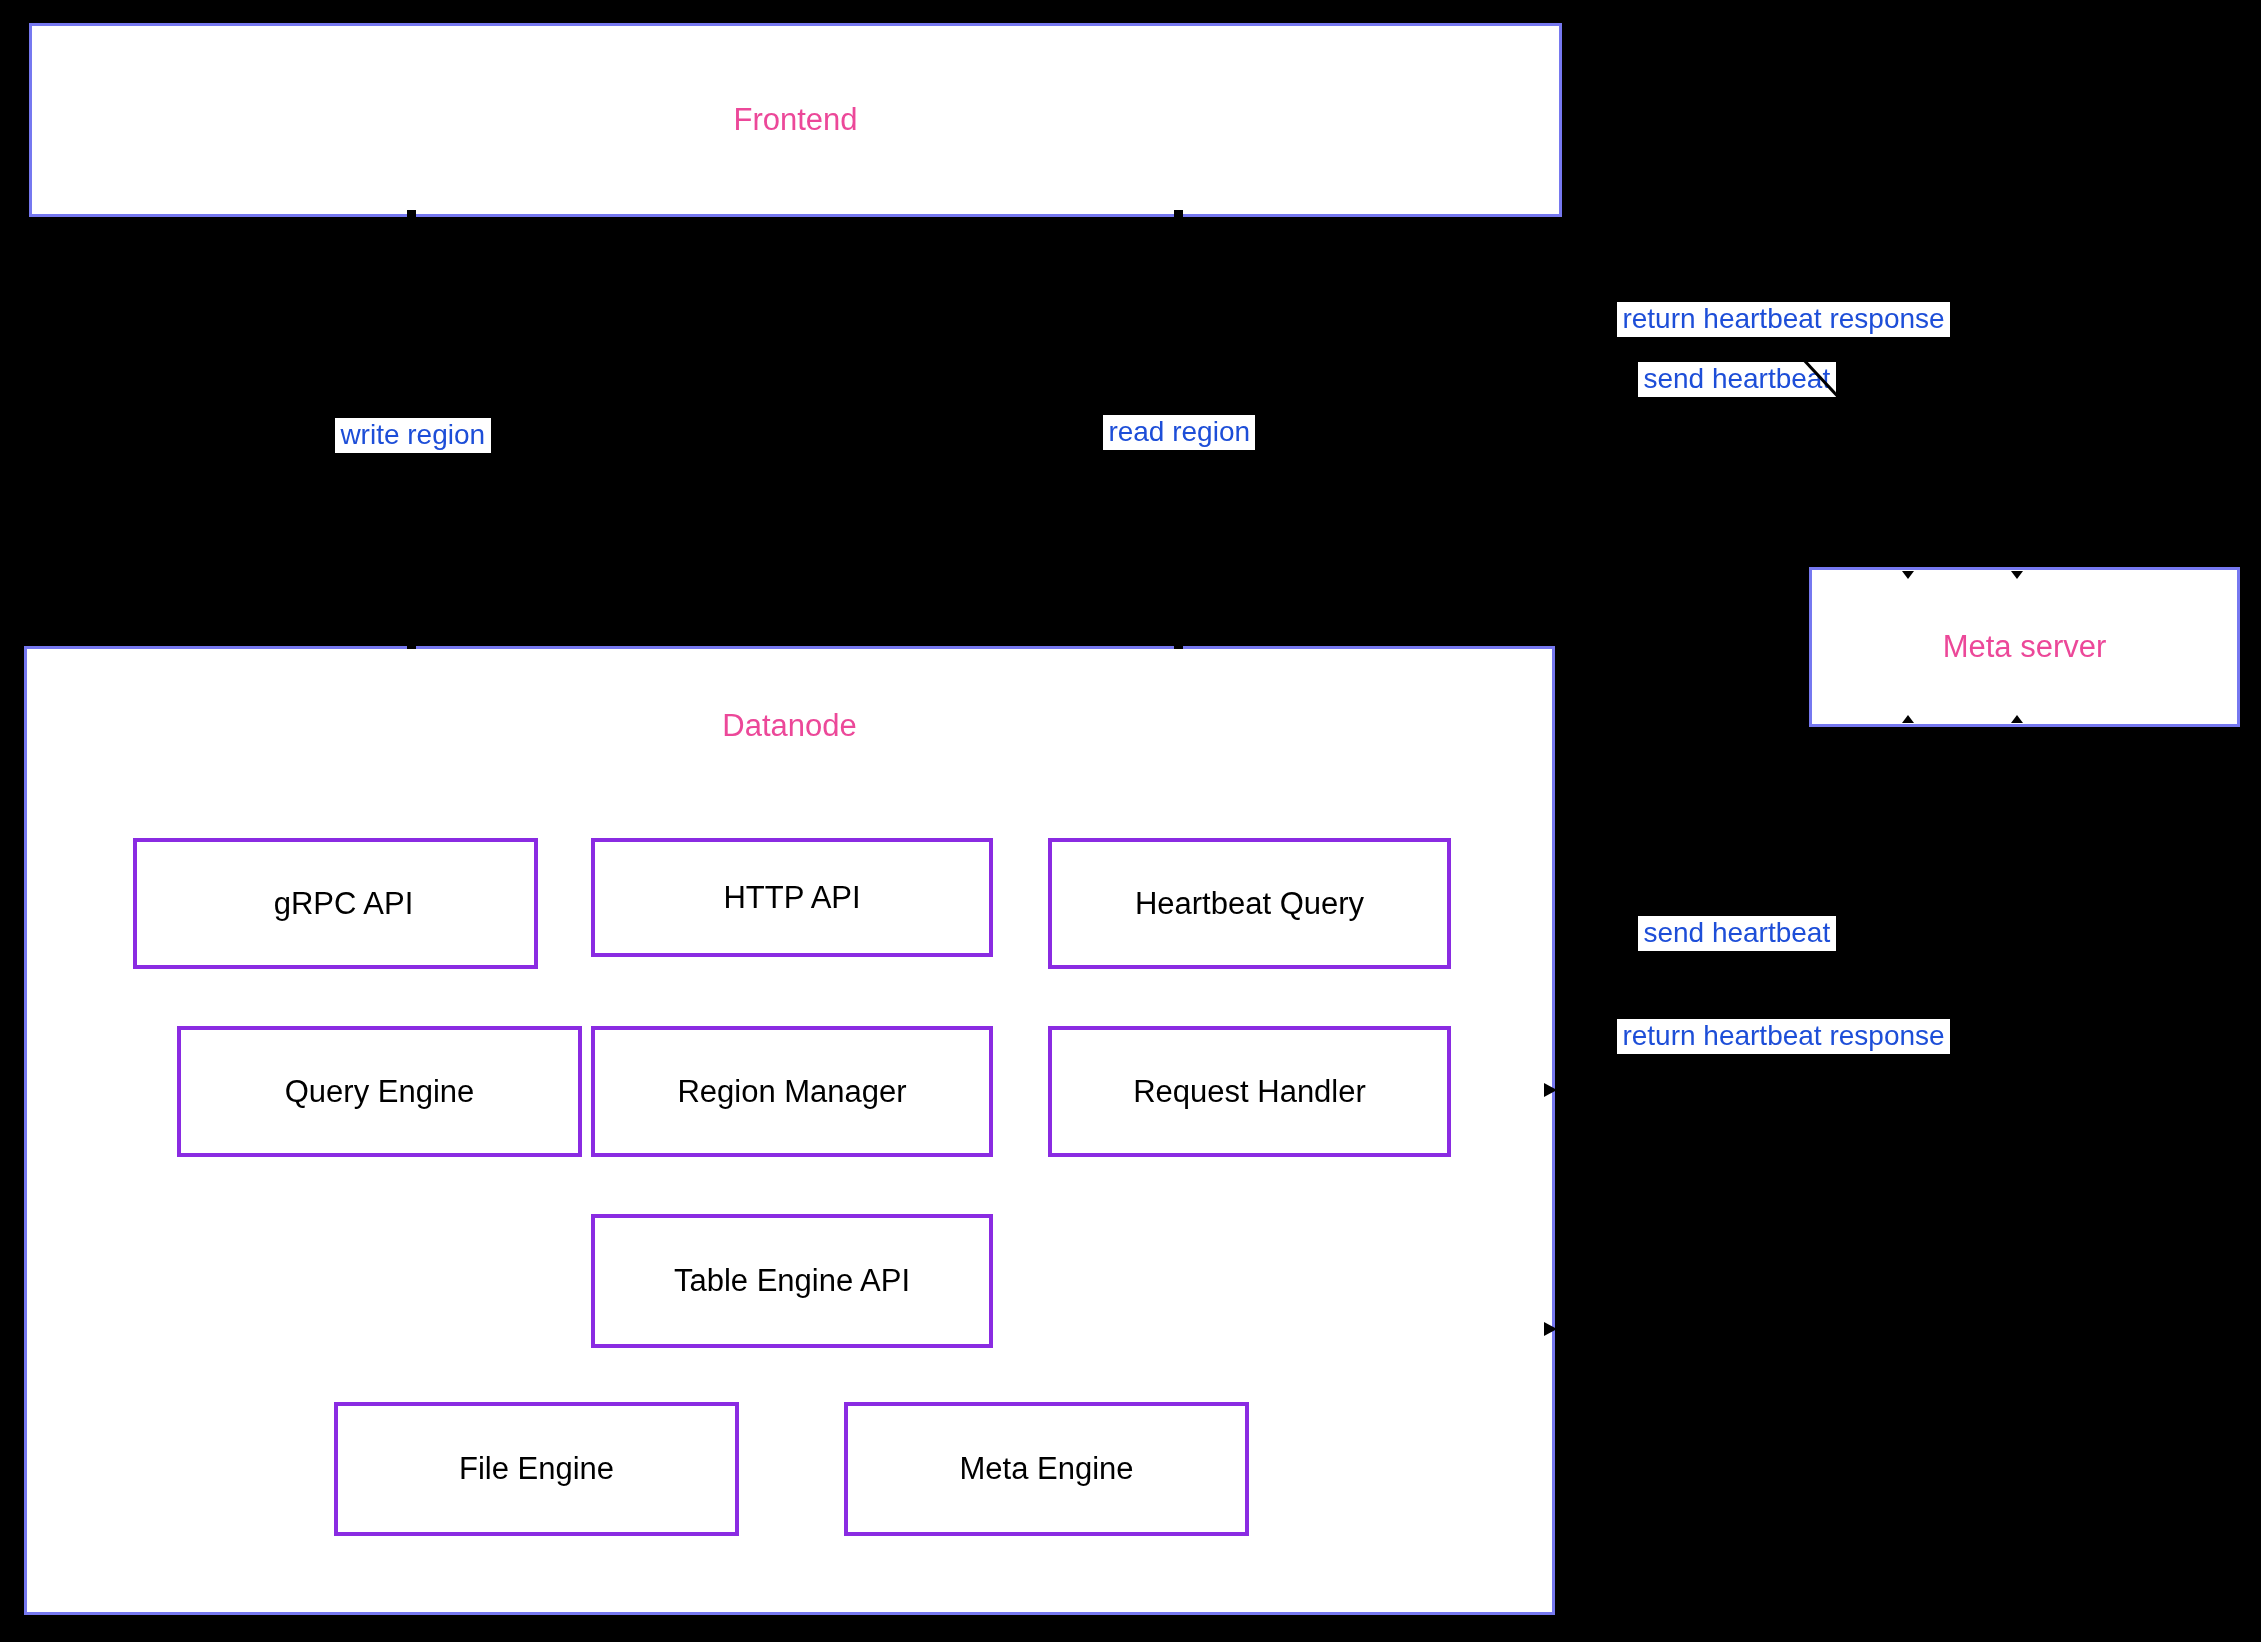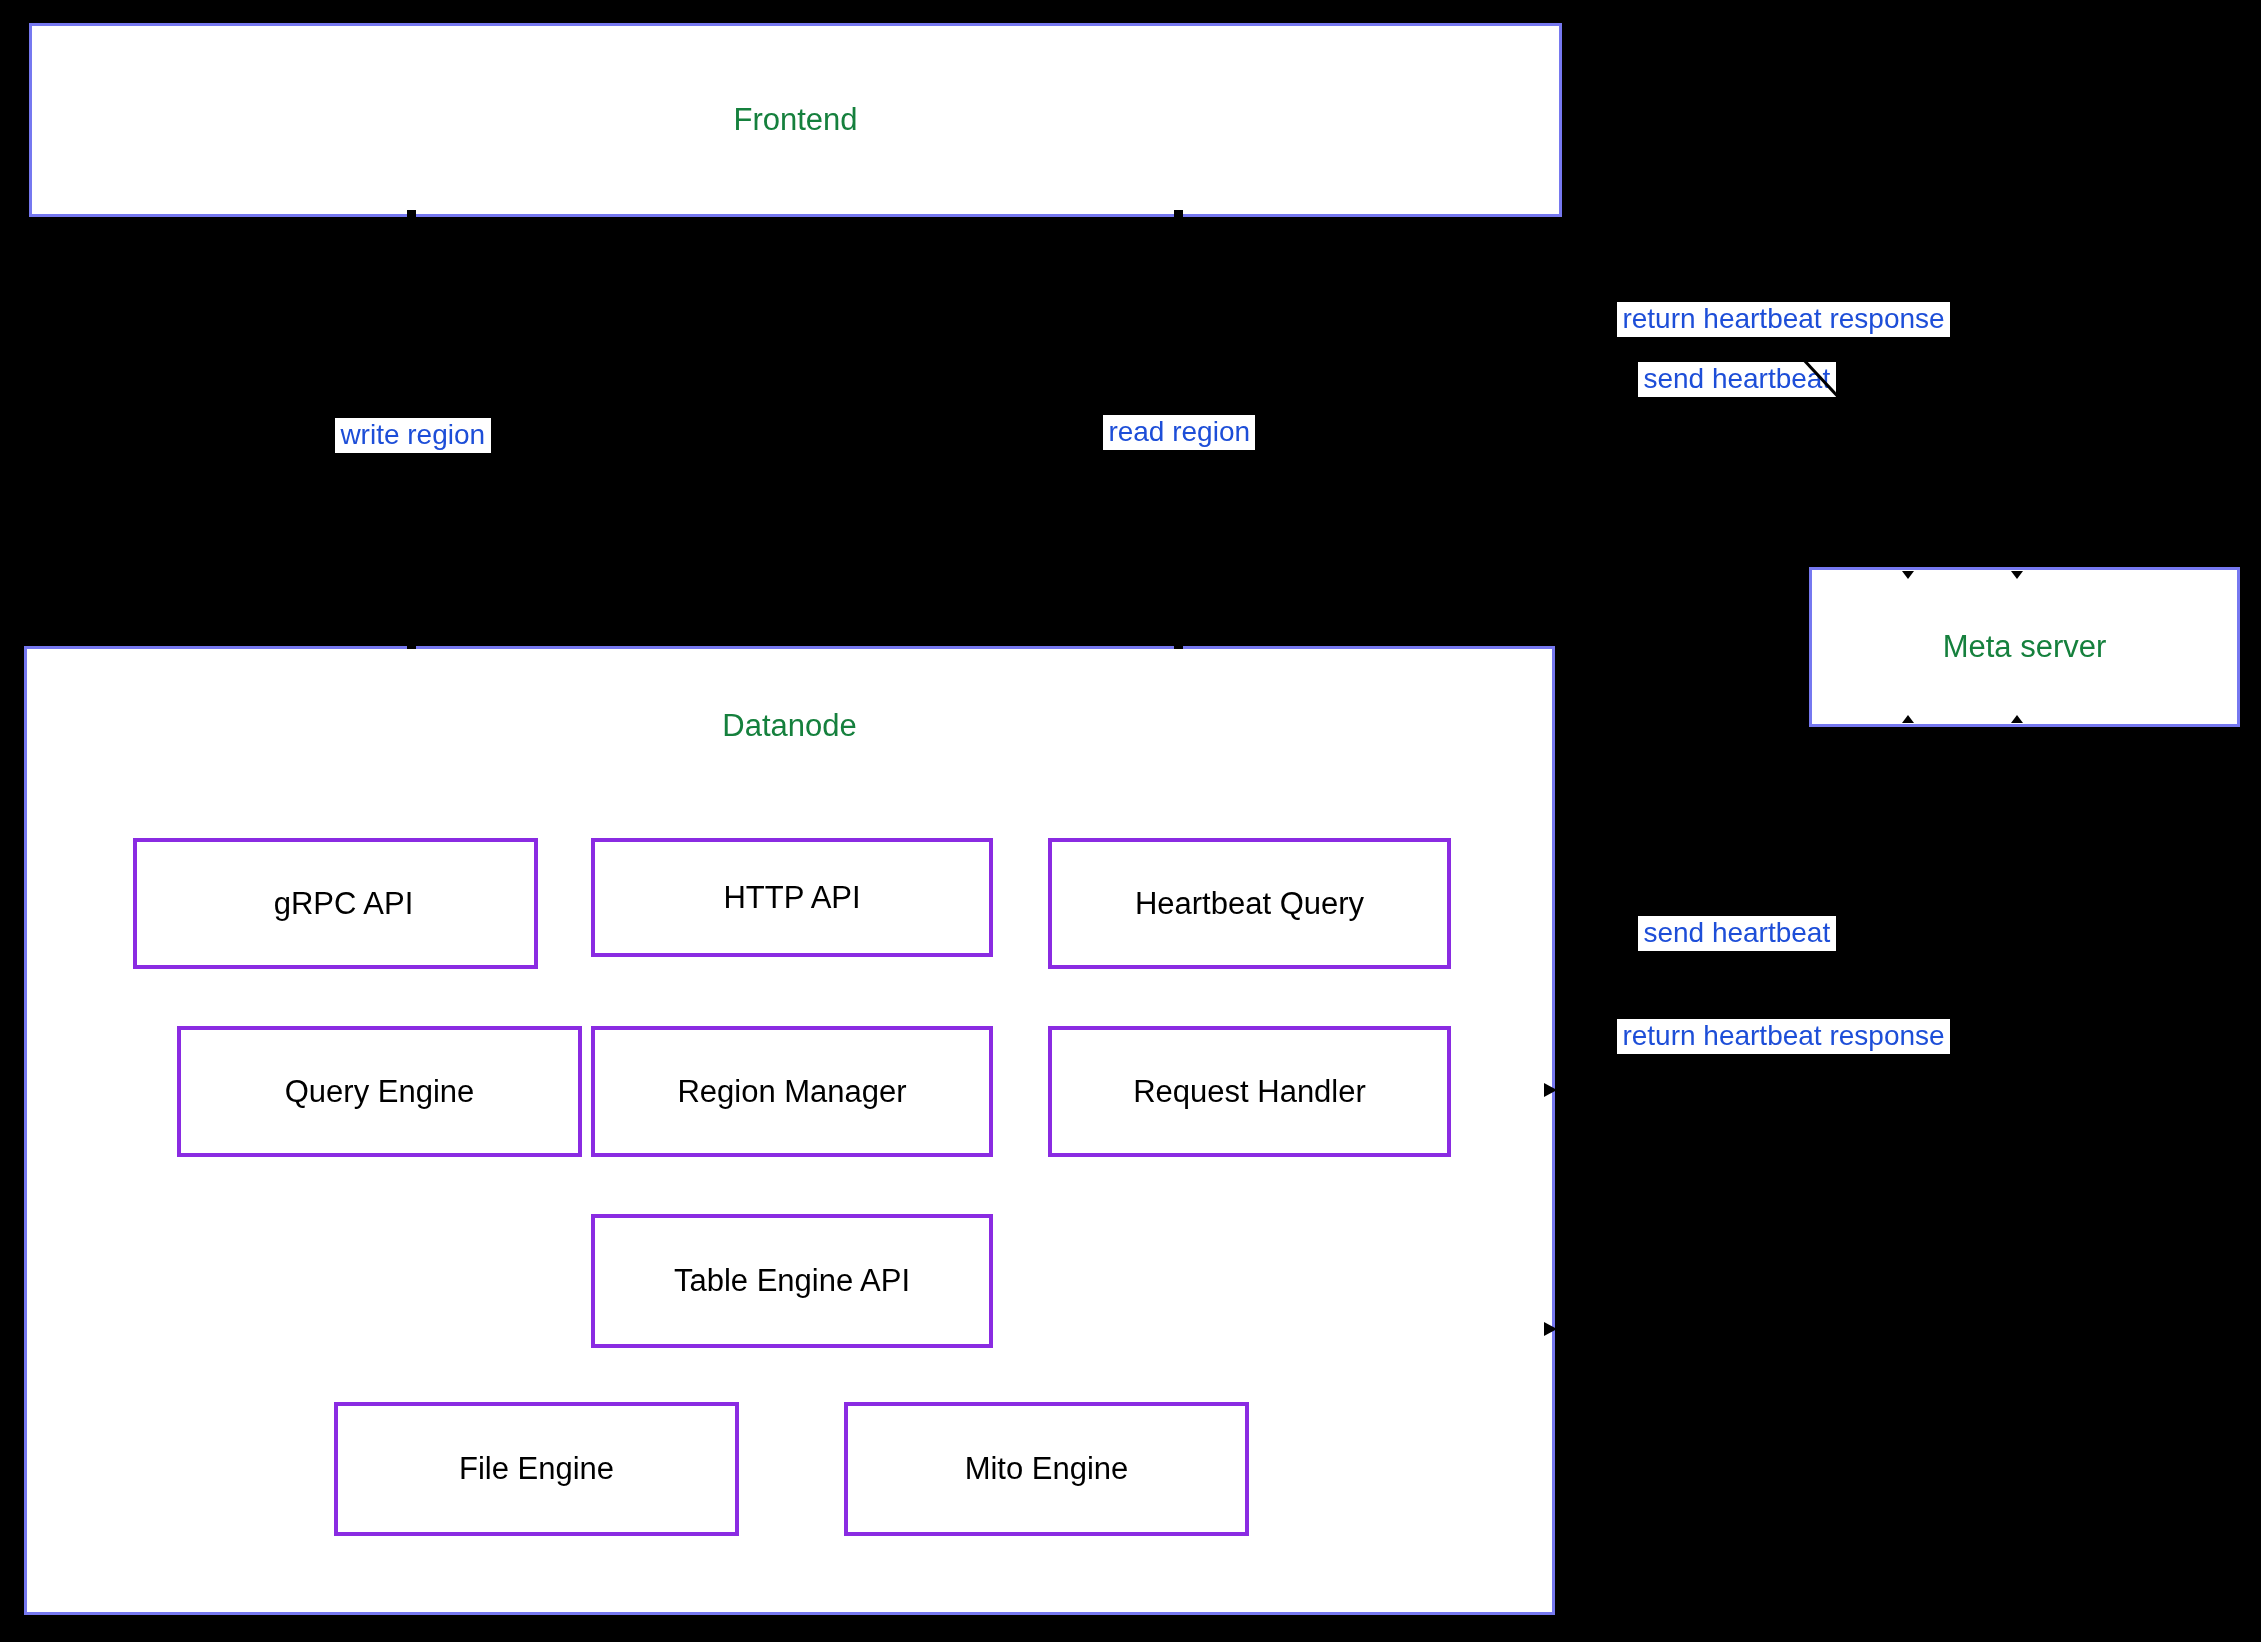--- a/index.html
+++ b/index.html
@@ -19,21 +19,21 @@
 
   
   .cluster {
     position: absolute;
     background: #ffffff;
     border: 3.4px solid #7678f0;
     box-sizing: border-box;
   }
   .cluster-title {
     font-size: 31px;
-    color: #15803d;
+    color: #ec4899;
     white-space: nowrap;
   }
   #frontend-box {
     left: 29px; top: 23px; width: 1533px; height: 194px;
     display: flex; align-items: center; justify-content: center;
   }
   #meta-box {
     left: 1801px; top: 567px; width: 431px; height: 160px;
     display: flex; align-items: center; justify-content: center; margin-left: 8px;
   }
@@ -162,21 +162,21 @@
     <div id="node-request" class="node">
       <span>Request Handler</span>
     </div>
     <div id="node-tableapi" class="node">
       <span>Table Engine API</span>
     </div>
     <div id="node-file" class="node">
       <span>File Engine</span>
     </div>
     <div id="node-mito" class="node">
-      <span>Mito Engine</span>
+      <span>Meta Engine</span>
     </div>
   </div>
 
   <div id="label-write-region" class="edge-label">write region</div>
   <div id="label-read-region" class="edge-label">read region</div>
   <div id="label-return-hb-top" class="edge-label">return heartbeat response</div>
   <div id="label-send-hb-top" class="edge-label">
     <span>send heartbeat</span>
     <i class="edge-stroke"></i>
   </div>

